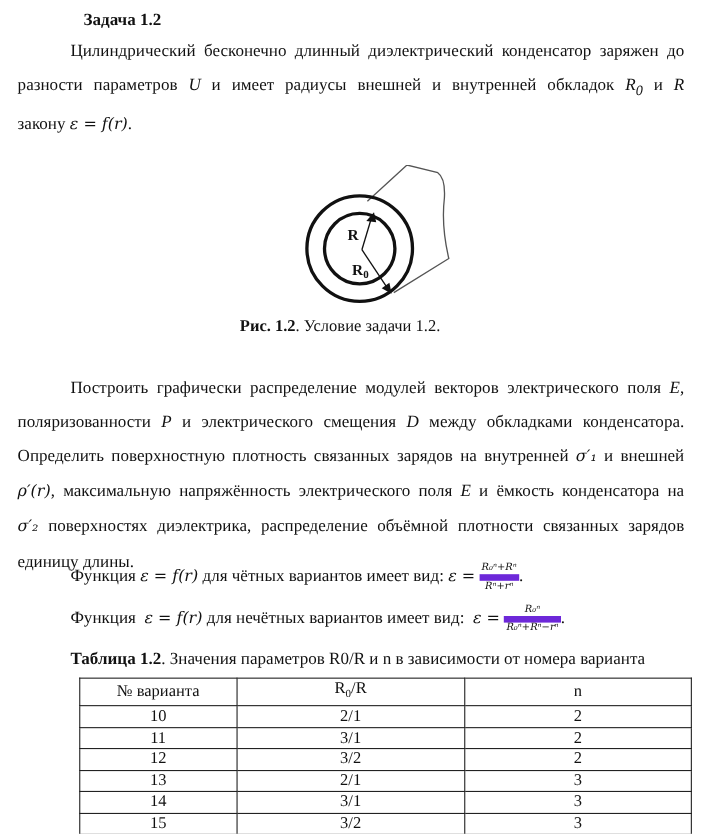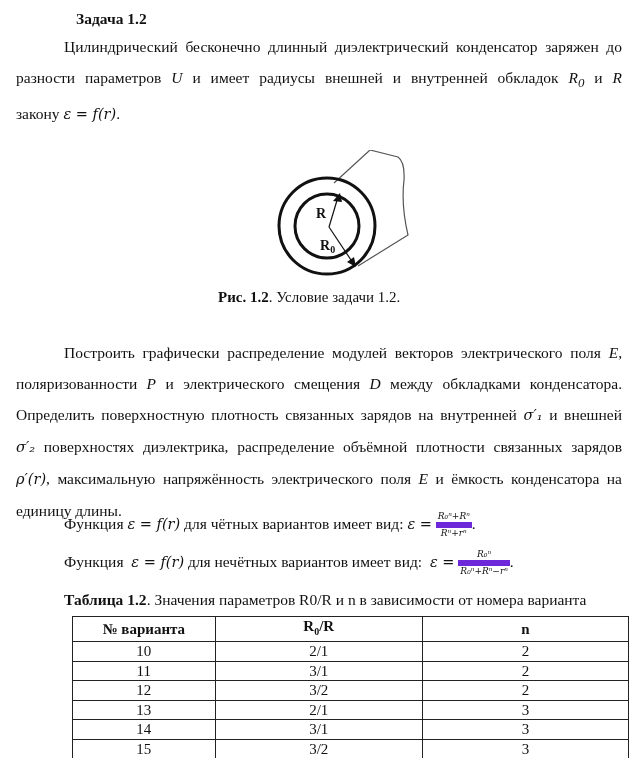--- a/index.html
+++ b/index.html
@@ -15,21 +15,21 @@
   .math { font-family:"DejaVu Serif", serif; font-style:italic; font-size:14.5px; }
   .cap { left:218px; top:289px; font-size:15px; }
   .cap b { font-weight:bold; }
   .fn { position:absolute; left:64px; font-size:15.5px; white-space:nowrap; }
   .frac { display:inline-block; vertical-align:middle; text-align:center; font-family:"DejaVu Serif", serif; font-style:italic; font-size:9px; line-height:11px; }
   .frac .num { display:block; border-bottom:6px solid #6d28d9; padding:0 2px; }
   .frac .den { display:block; padding:0 2px; }
   .tcap { left:64px; top:591px; font-size:15.5px; }
   table { position:absolute; left:72px; top:616px; border-collapse:collapse; width:557px; font-size:15px; }
   td, th { border:1.5px solid #222; height:18.5px; padding:0; text-align:center; line-height:18px; }
-  th { font-weight:bold;margin-left:48px; }
+  th { font-weight:normal;margin-left:48px; }
   .c1 { width:142px; } .c2 { width:207px; } .c3 { width:206px; }
 </style>
 </head>
 <body>
 
 <div class="abs title">Задача 1.2</div>
 
 <div class="para" style="top:31px;">
   <span class="just ind">Цилиндрический бесконечно длинный диэлектрический конденсатор заряжен до</span>
   <span class="just"><span>разности параметров</span> <i class="m">U</i> <span>и имеет радиусы внешней и внутренней обкладок</span> <i class="m"><span>R</span><sub>0</sub></i> <span>и</span> <i class="m">R</i></span>
@@ -47,22 +47,22 @@
   <text x="46" y="68" font-family="Liberation Serif, serif" font-size="14" font-weight="bold" fill="#111">R</text>
   <text x="50" y="100" font-family="Liberation Serif, serif" font-size="14" font-weight="bold" fill="#111"><tspan>R</tspan><tspan font-size="10" dy="3">0</tspan></text>
 </svg>
 
 <div class="abs cap"><b>Рис. 1.2</b><span>. Условие задачи 1.2.</span></div>
 
 <div class="para" style="top:337px;">
   <span class="just ind"><span>Построить графически распределение модулей векторов электрического поля</span> <i class="m">E</i><span>,</span></span>
   <span class="just"><span>поляризованности</span> <i class="m">P</i> <span>и электрического смещения</span> <i class="m">D</i> <span>между обкладками конденсатора.</span></span>
   <span class="just"><span>Определить поверхностную плотность связанных зарядов на внутренней</span> <span class="math">σ′₁</span> <span>и внешней</span></span>
+  <span class="just"><span class="math">ρ′(r)</span><span>, максимальную напряжённость электрического поля</span> <i class="m">E</i> <span>и ёмкость конденсатора на</span></span>
   <span class="just"><span class="math">σ′₂</span> <span>поверхностях диэлектрика, распределение объёмной плотности связанных зарядов</span></span>
-  <span class="just"><span class="math">ρ′(r)</span><span>, максимальную напряжённость электрического поля</span> <i class="m">E</i> <span>и ёмкость конденсатора на</span></span>
   <span class="last">единицу длины.</span>
 </div>
 
 <div class="fn" style="top:511px;">
   <span>Функция</span> <span class="math">ε = f(r)</span> <span>для чётных вариантов имеет вид:</span> <span class="math">ε =</span>
   <span class="frac"><span class="num">R₀ⁿ+Rⁿ</span><span class="den">Rⁿ+rⁿ</span></span><span>.</span>
 </div>
 
 <div class="fn" style="top:549px;">
   <span>Функция</span>&nbsp; <span class="math">ε = f(r)</span> <span>для нечётных вариантов имеет вид:</span>&nbsp; <span class="math">ε =</span>

